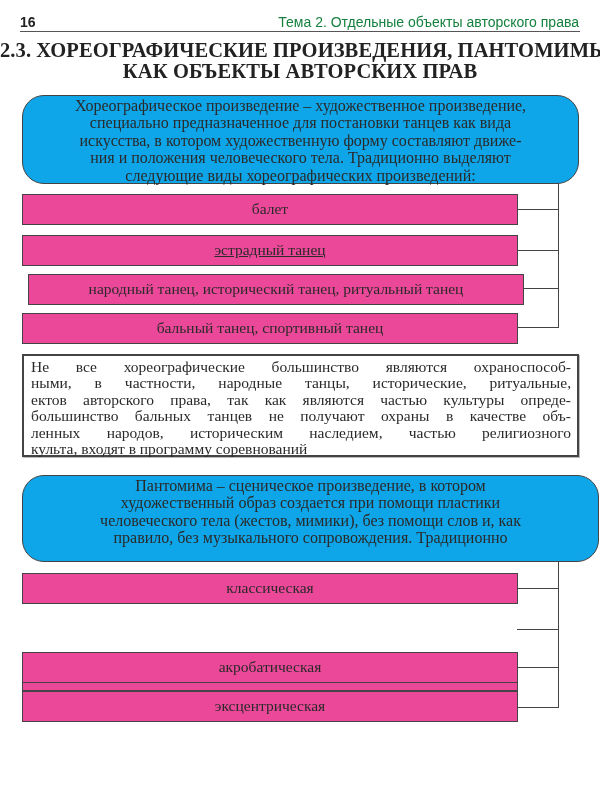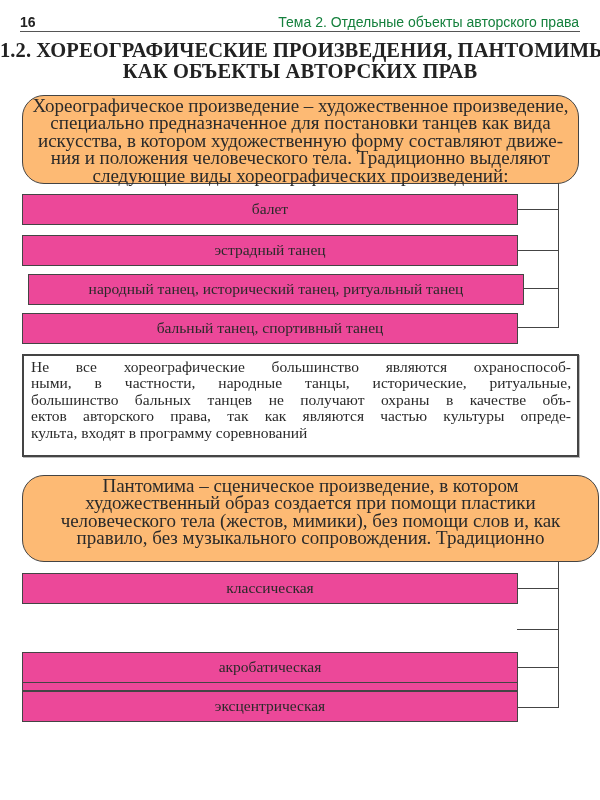--- a/index.html
+++ b/index.html
@@ -2,64 +2,65 @@
 <html><head>
 <meta charset="utf-8">
 <style>
   html, body { margin: 0; padding: 0; background: #ffffff; }
   body { width: 600px; height: 800px; position: relative; overflow: hidden; color: #2a2a2a; }
   .abs { position: absolute; }
   .page-number { left: 20px; top: 14px; font-family: "Liberation Sans", sans-serif; font-weight: bold; font-size: 14px; color: #222; }
   .running-head { right: 21px; top: 14px; font-family: "Liberation Sans", sans-serif; font-size: 14px; color: #15803d; }
   .header-rule { left: 20px; top: 31px; width: 560px; height: 0; border-top: 1.5px solid #555; }
   .section-title { left: 0; top: 40px; width: 600px; text-align: center; font-family: "Liberation Serif", serif; font-weight: bold; font-size: 20.5px; line-height: 21px; color: #222; letter-spacing: 0.1px; }
-  .rounded-box { border: 1.5px solid #444; border-radius: 22px; box-sizing: border-box; font-family: "Liberation Serif", serif; font-size: 19px; line-height: 17.4px; text-align: center; color: #2a2a2a; padding: 1px 4px 0 4px; background: #fdba74; }
+  .rounded-box { border: 1.5px solid #444; border-radius: 22px; box-sizing: border-box; font-family: "Liberation Serif", serif; font-size: 16px; line-height: 17.4px; text-align: center; color: #2a2a2a; padding: 1px 4px 0 4px; background: #0ea5e9; }
   .item-box { left: 22px; width: 496px; height: 31px; border: 1.5px solid #444; box-sizing: border-box; font-family: "Liberation Serif", serif; font-size: 15.5px; line-height: 28px; text-align: center; color: #2a2a2a; background: #ec4899; }
   .note-box { left: 22px; top: 354px; width: 557px; height: 103px; border: 2px solid #444; box-sizing: border-box; font-family: "Liberation Serif", serif; font-size: 15.5px; line-height: 16.4px; text-align: justify; text-align-last: left; color: #2a2a2a; padding: 3px 6px 0 7px; box-shadow: 1px 1px 0 #bbb; }
   .vline { width: 0; border-left: 1.5px solid #444; }
   .hline { height: 0; border-top: 1.5px solid #444; }
   .line { display: block; white-space: nowrap; }
   .just { display: block; text-align: justify; text-align-last: justify; white-space: nowrap; }
 </style>
 </head>
 <body>
 
 <div class="abs page-number">16</div>
 <div class="abs running-head">Тема 2. Отдельные объекты авторского права</div>
 <div class="abs header-rule"></div>
 
 <div class="abs section-title">
-  <span class="line">1.2. ХОРЕОГРАФИЧЕСКИЕ ПРОИЗВЕДЕНИЯ, ПАНТОМИМЫ</span>
+  <span class="line">2.3. ХОРЕОГРАФИЧЕСКИЕ ПРОИЗВЕДЕНИЯ, ПАНТОМИМЫ</span>
   <span class="line">КАК ОБЪЕКТЫ АВТОРСКИХ ПРАВ</span>
 </div>
 
 <div class="abs rounded-box" style="left:22px; top:95px; width:557px; height:89px;">
   <span class="line">Хореографическое произведение – художественное произведение,</span>
   <span class="line">специально предназначенное для постановки танцев как вида</span>
   <span class="line">искусства, в котором художественную форму составляют движе-</span>
   <span class="line">ния и положения человеческого тела. Традиционно выделяют</span>
   <span class="line">следующие виды хореографических произведений:</span>
 </div>
 
 <div class="abs vline" style="left:558px; top:183px; height:145px;"></div>
 <div class="abs hline" style="left:517px; top:209px; width:42px;"></div>
 <div class="abs hline" style="left:517px; top:250px; width:42px;"></div>
 <div class="abs hline" style="left:517px; top:288px; width:42px;"></div>
 <div class="abs hline" style="left:517px; top:327px; width:42px;"></div>
 
 <div class="abs item-box" style="top:194px;">балет</div>
-<div class="abs item-box" style="top:235px;">эстрадный танец</div>
+<div class="abs item-box" style="top:235px;text-decoration:underline;">эстрадный танец</div>
 <div class="abs item-box" style="top:274px;margin-left:6px;">народный танец, исторический танец, ритуальный танец</div>
 <div class="abs item-box" style="top:313px;">бальный танец, спортивный танец</div>
 
 <div class="abs note-box">
   <span class="just">Не все хореографические большинство являются охраноспособ-</span>
   <span class="just">ными, в частности, народные танцы, исторические, ритуальные,</span>
+  <span class="just">ектов авторского права, так как являются частью культуры опреде-</span>
   <span class="just">большинство бальных танцев не получают охраны в качестве объ-</span>
-  <span class="just">ектов авторского права, так как являются частью культуры опреде-</span>
+  <span class="just">ленных народов, историческим наследием, частью религиозного</span>
   <span class="line">культа, входят в программу соревнований</span>
 </div>
 
 <div class="abs rounded-box" style="left:22px; top:475px; width:577px; height:87px;">
   <span class="line">Пантомима – сценическое произведение, в котором</span>
   <span class="line">художественный образ создается при помощи пластики</span>
   <span class="line">человеческого тела (жестов, мимики), без помощи слов и, как</span>
   <span class="line">правило, без музыкального сопровождения. Традиционно</span>
 </div>
 

